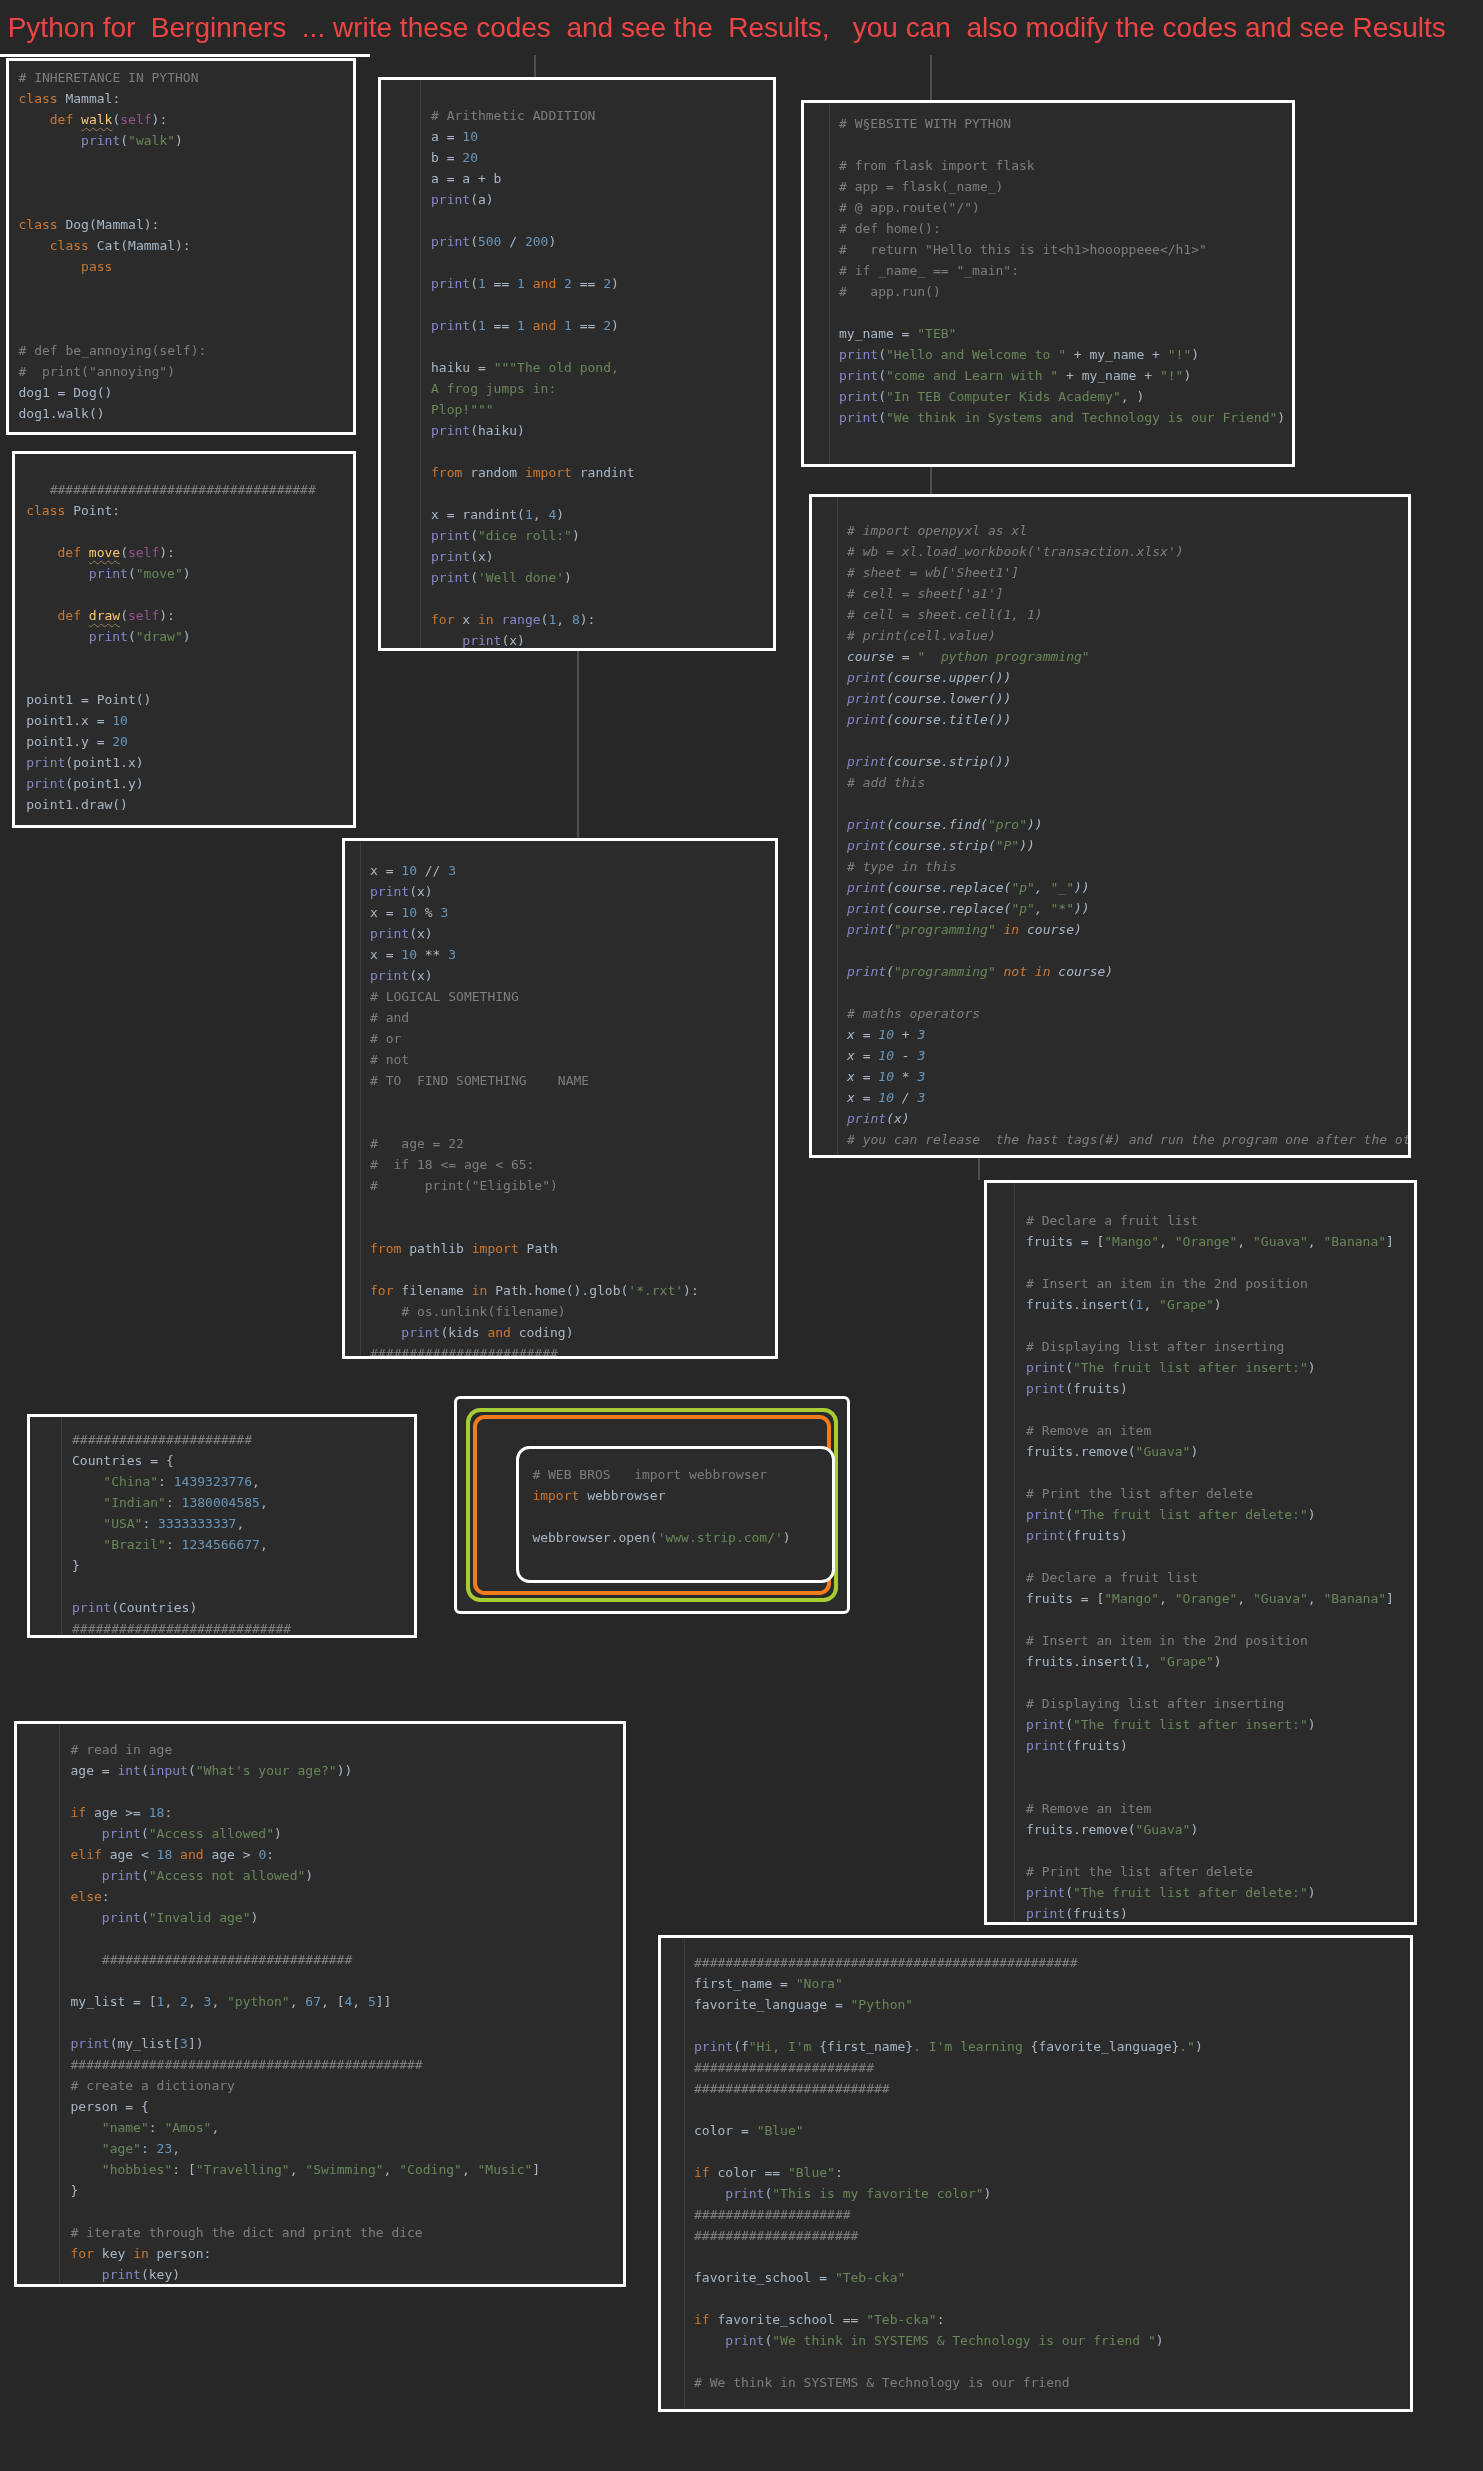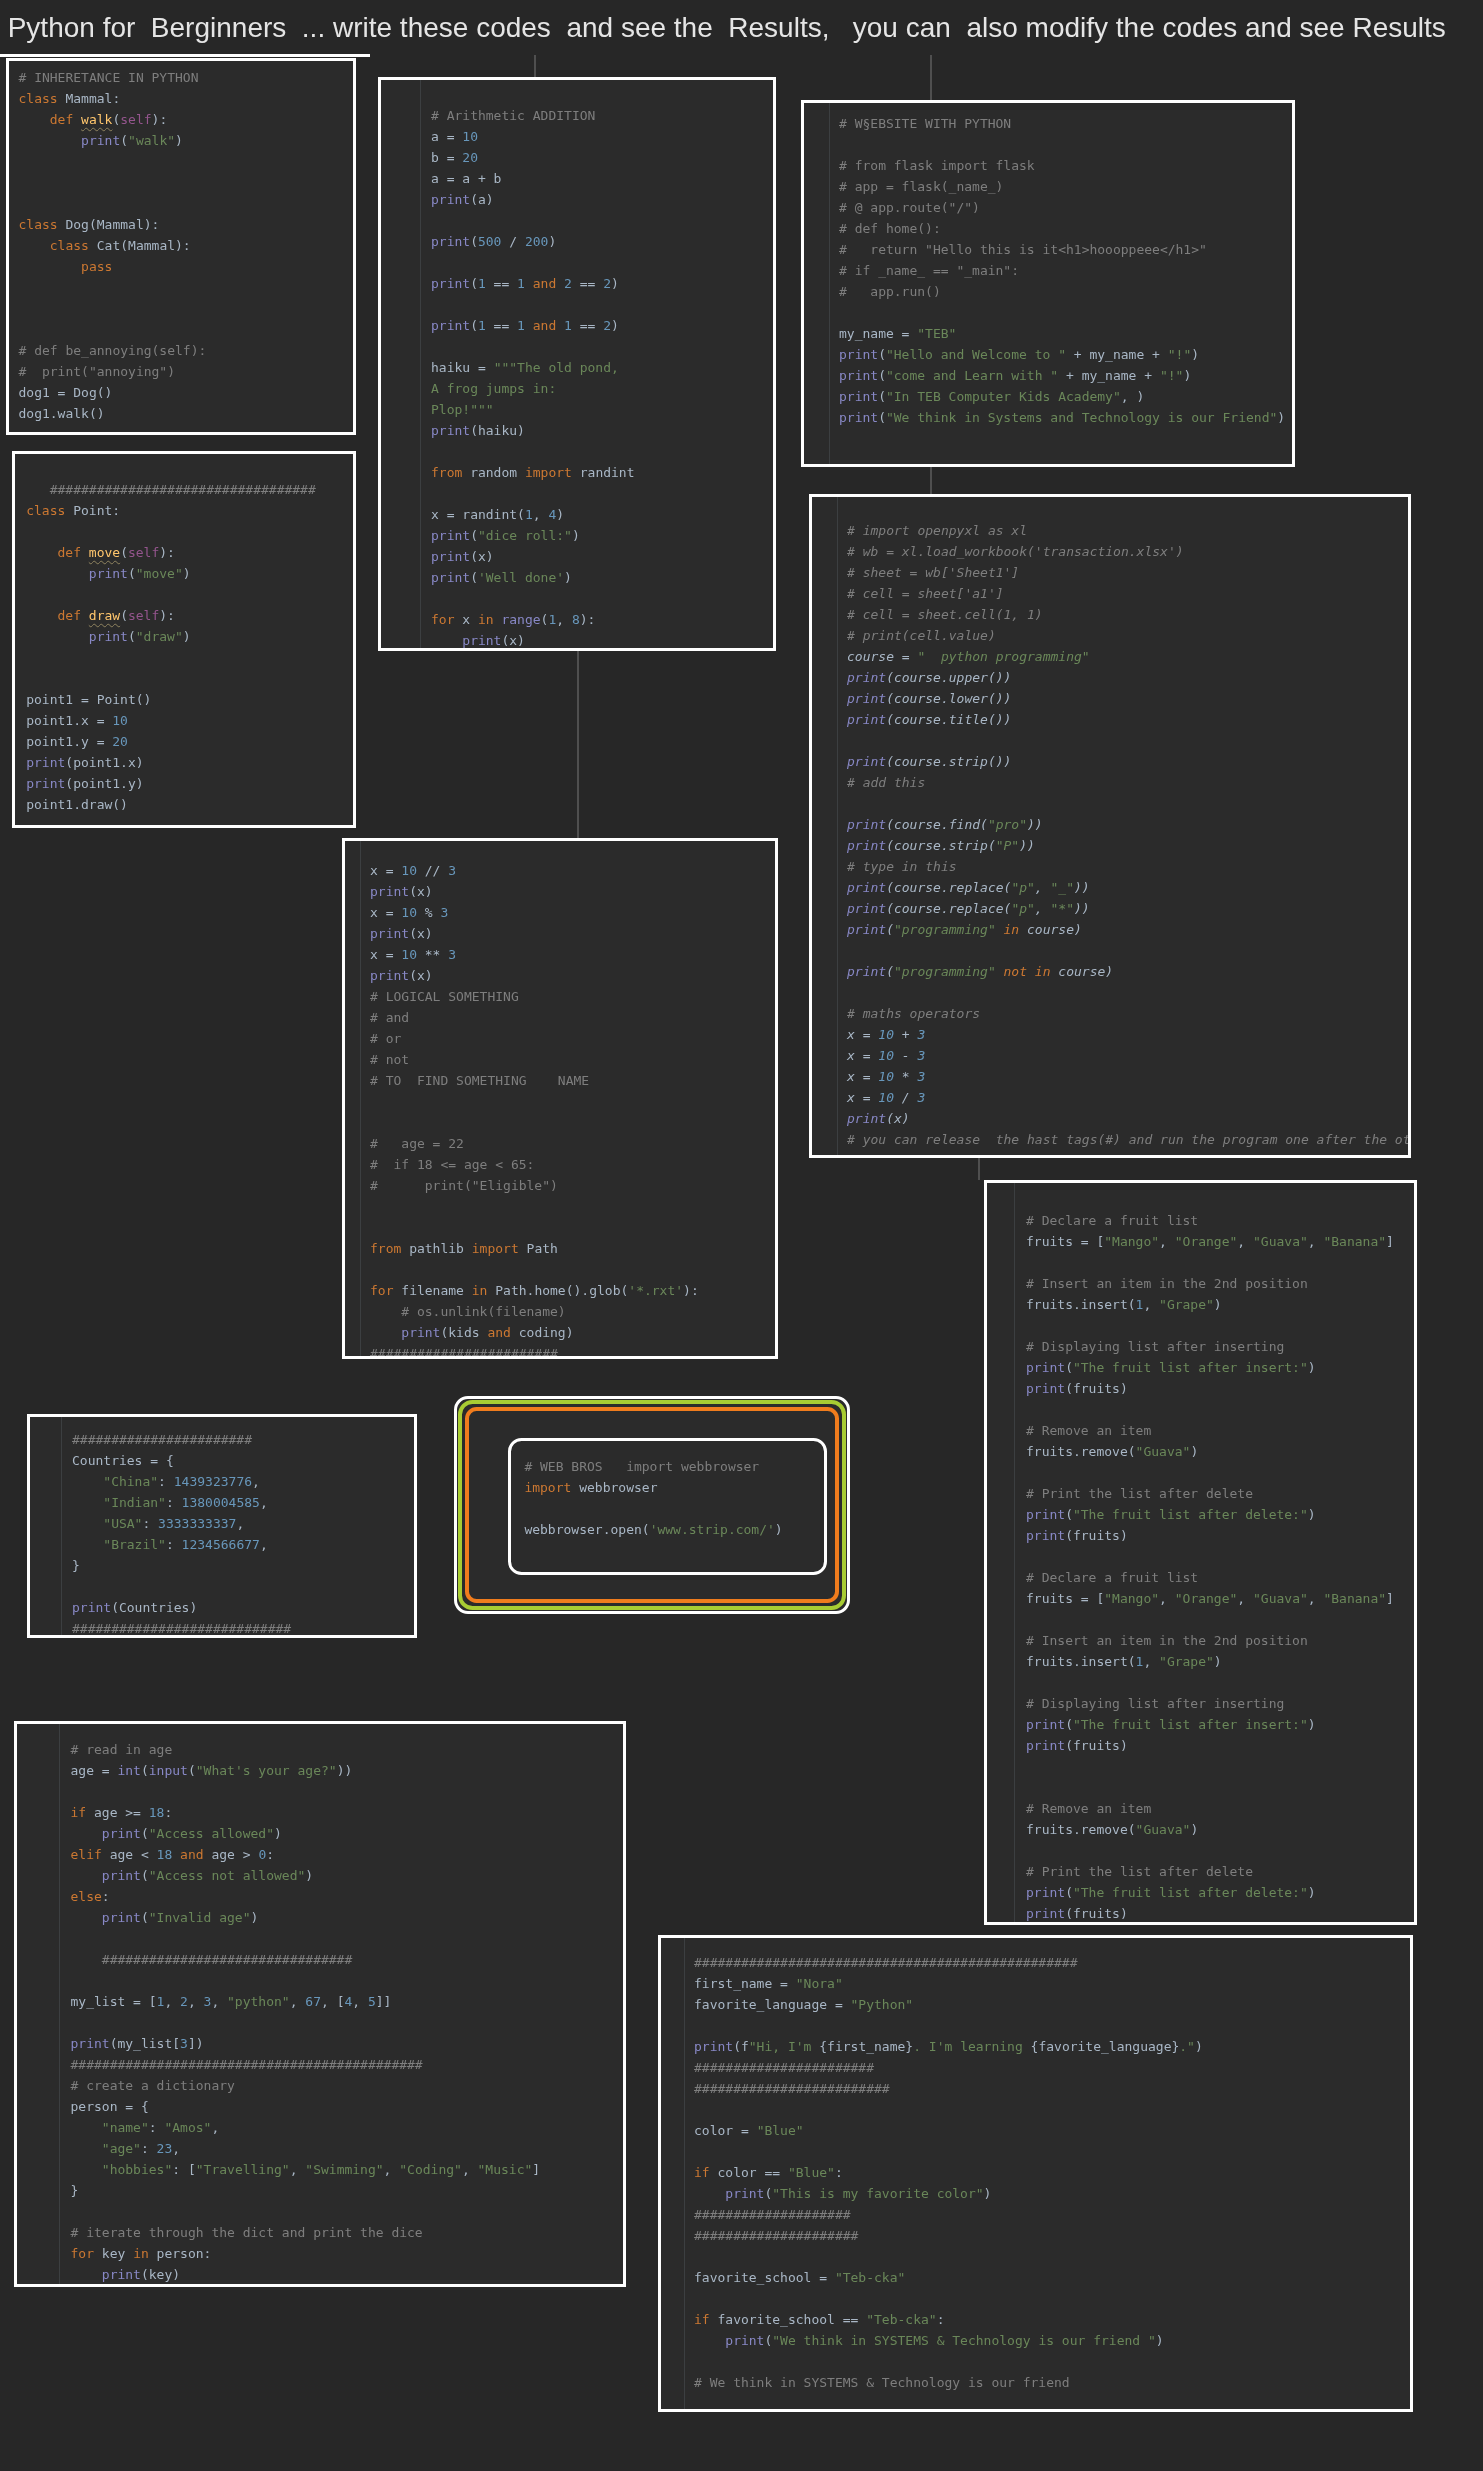--- a/index.html
+++ b/index.html
@@ -1,19 +1,19 @@
 <!DOCTYPE html>
 <html><head>
 <meta charset="utf-8">
 <style>
   html,body{margin:0;padding:0;background:#1c1c1c;}
   .stage{position:relative;width:1483px;height:2472px;background:#272727;overflow:hidden;
          font-family:"DejaVu Sans Mono",monospace;}
   .title{position:absolute;left:7.7px;top:3.9px;width:1471px;height:48px;line-height:48px;
-         color:#e5e5e5;font-family:"Liberation Sans",sans-serif;font-size:28px;white-space:pre;
+         color:#ef4444;font-family:"Liberation Sans",sans-serif;font-size:28px;white-space:pre;
          overflow:hidden;}
   .hr-top{position:absolute;left:0;top:54px;width:370px;height:2.9px;background:#ffffff;}
   .vline{position:absolute;width:1.9px;background:#4f4f4f;}
   .v1{left:534px;top:55px;height:22px;}
   .v2{left:930px;top:55px;height:46px;}
   .v3{left:930px;top:467px;height:27px;}
   .v4{left:577px;top:651px;height:187px;}
   .v5{left:978px;top:1157px;height:23px;}
   .graybox{position:absolute;left:1359px;top:1831px;width:54px;height:21px;background:#9c9c9c;}
 
@@ -36,21 +36,21 @@
   .pC{left:801px;top:100px;width:494px;height:367px;}.pC .code{padding:9.7px 3.9px 0 35px;--gx:25px;}
   .pD{left:11.6px;top:451px;width:344px;height:377px;} .pD .code{padding:25px 3.9px 0 11.6px;}
   .pE{left:809px;top:494px;width:602px;height:664px;font-style:italic;}.pE .code{padding:23px 3.9px 0 35px;--gx:25px;}
   .pF{left:342px;top:838px;width:436px;height:521px;}.pF .code{padding:19.3px 3.9px 0 25px;--gx:15.4px;}
   .pG{left:971px;top:1180px;width:433px;height:745px;margin-left:13px;}.pG .code{padding:27px 3.9px 0 39px;--gx:27px;}
   .pH{left:27px;top:1414px;width:390px;height:224px;}.pH .code{padding:11.6px 3.9px 0 42px;--gx:31px;}
   .pJ{left:13.5px;top:1721px;width:612px;height:566px;}.pJ .code{padding:15.4px 3.9px 0 54px;--gx:42px;}
   .pK{left:658px;top:1935px;width:755px;height:477px;}.pK .code{padding:13.5px 3.9px 0 33px;--gx:23px;}
 
   .wb-outer{position:absolute;left:454px;top:1396px;width:396px;height:218px;box-sizing:border-box;
-            border:3.9px solid #ffffff;border-radius:14px;background:#2b2b2b;padding:1px;}
+            border:3.9px solid #ffffff;border-radius:6px;background:#2b2b2b;padding:9px;}
   .wb-green{width:100%;height:100%;box-sizing:border-box;border:4.8px solid #a8cc33;border-radius:14.5px;
             padding:2.9px;}
   .wb-orange{width:100%;height:100%;box-sizing:border-box;border:4.8px solid #f07c1d;border-radius:11.6px;
              position:relative;}
   .wb-inner{position:absolute;left:39px;top:27px;width:319px;height:137px;box-sizing:border-box;
             border:3.9px solid #ffffff;border-radius:13.5px;overflow:hidden;}
   .wb-inner .code{padding:15.4px 3.9px 0 13.5px;}
 </style>
 </head>
 <body>

